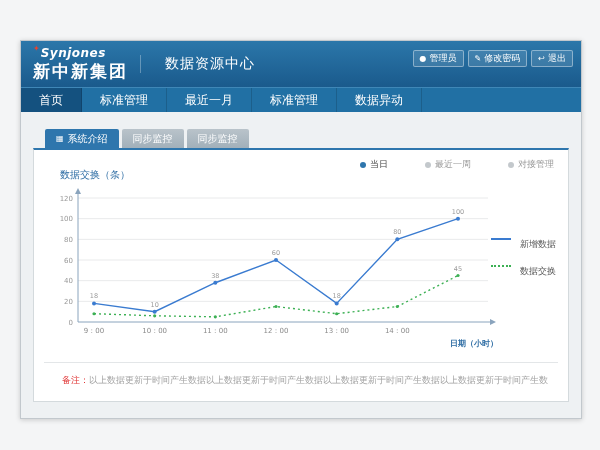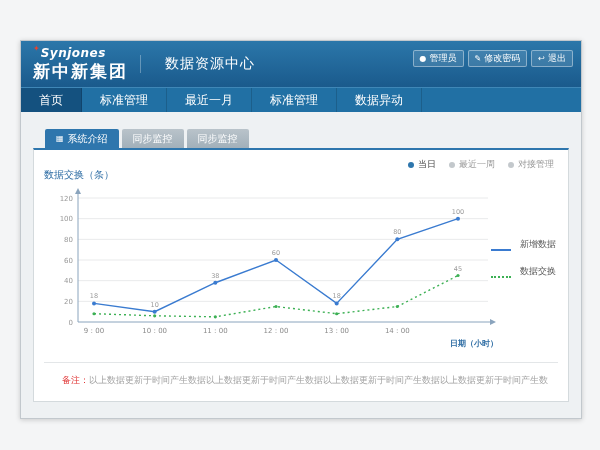--- a/index.html
+++ b/index.html
@@ -34,29 +34,29 @@
   .tabs{position:absolute;left:24px;top:88px;display:flex;gap:3px;height:19px;}
   .tab{display:flex;align-items:center;gap:4px;font-size:10px;padding:0 11px;cursor:pointer;
        border-radius:2px 2px 0 0;color:#fff;}
   .tab.active{background:#2e76ad;}
   .tab.inactive{background:linear-gradient(#b9c3ca,#a2b0ba);}
   .tab-icon{font-size:8px;line-height:1;}
   
   .panel{position:absolute;left:12px;top:107px;right:12px;height:254px;background:#fff;
          border:1px solid #d4dadd;border-top:2px solid #2e76ad;box-sizing:border-box;}
   .filters{position:absolute;right:14px;top:8px;display:flex;gap:13px;}
-  .filter{display:flex;align-items:center;gap:4px;font-size:9px;color:#999;cursor:pointer;}
+  .filter{display:flex;align-items:center;gap:4px;font-size:9px;color:#999;cursor:pointer;margin-left:24px;}
   .filter .dot{width:6px;height:6px;border-radius:50%;background:#c3c8cc;}
   .filter.active{color:#444;}
   .filter.active .dot{background:#2e76ad;}
-  .ylabel{position:absolute;left:10px;top:18px;font-size:10px;color:#2e6da4;}
+  .ylabel{position:absolute;left:26px;top:18px;font-size:10px;color:#2e6da4;}
   .chart-wrap{position:absolute;left:8px;top:34px;}
   svg text{font-family:"DejaVu Sans","Liberation Sans",sans-serif;}
   .series-legend{position:absolute;right:12px;top:88px;}
-  .legend-entry{display:flex;align-items:flex-end;gap:9px;font-size:9px;color:#555;
+  .legend-entry{display:flex;align-items:flex-start;gap:9px;font-size:9px;color:#555;
                 margin-bottom:14px;cursor:pointer;}
   .line-sample{display:inline-block;width:20px;height:0;}
   .line-sample.solid{border-top:2px solid #3a7bd0;}
   .line-sample.dotted{border-top:2px dotted #3cb054;}
   .divider{position:absolute;left:10px;right:10px;top:212px;border-top:1px solid #e3e6e8;}
   .note{position:absolute;left:28px;right:20px;top:224px;font-size:9px;color:#a3a3a3;
         white-space:nowrap;overflow:hidden;}
   .note-prefix{color:#e03131;}
 </style>
 </head>

